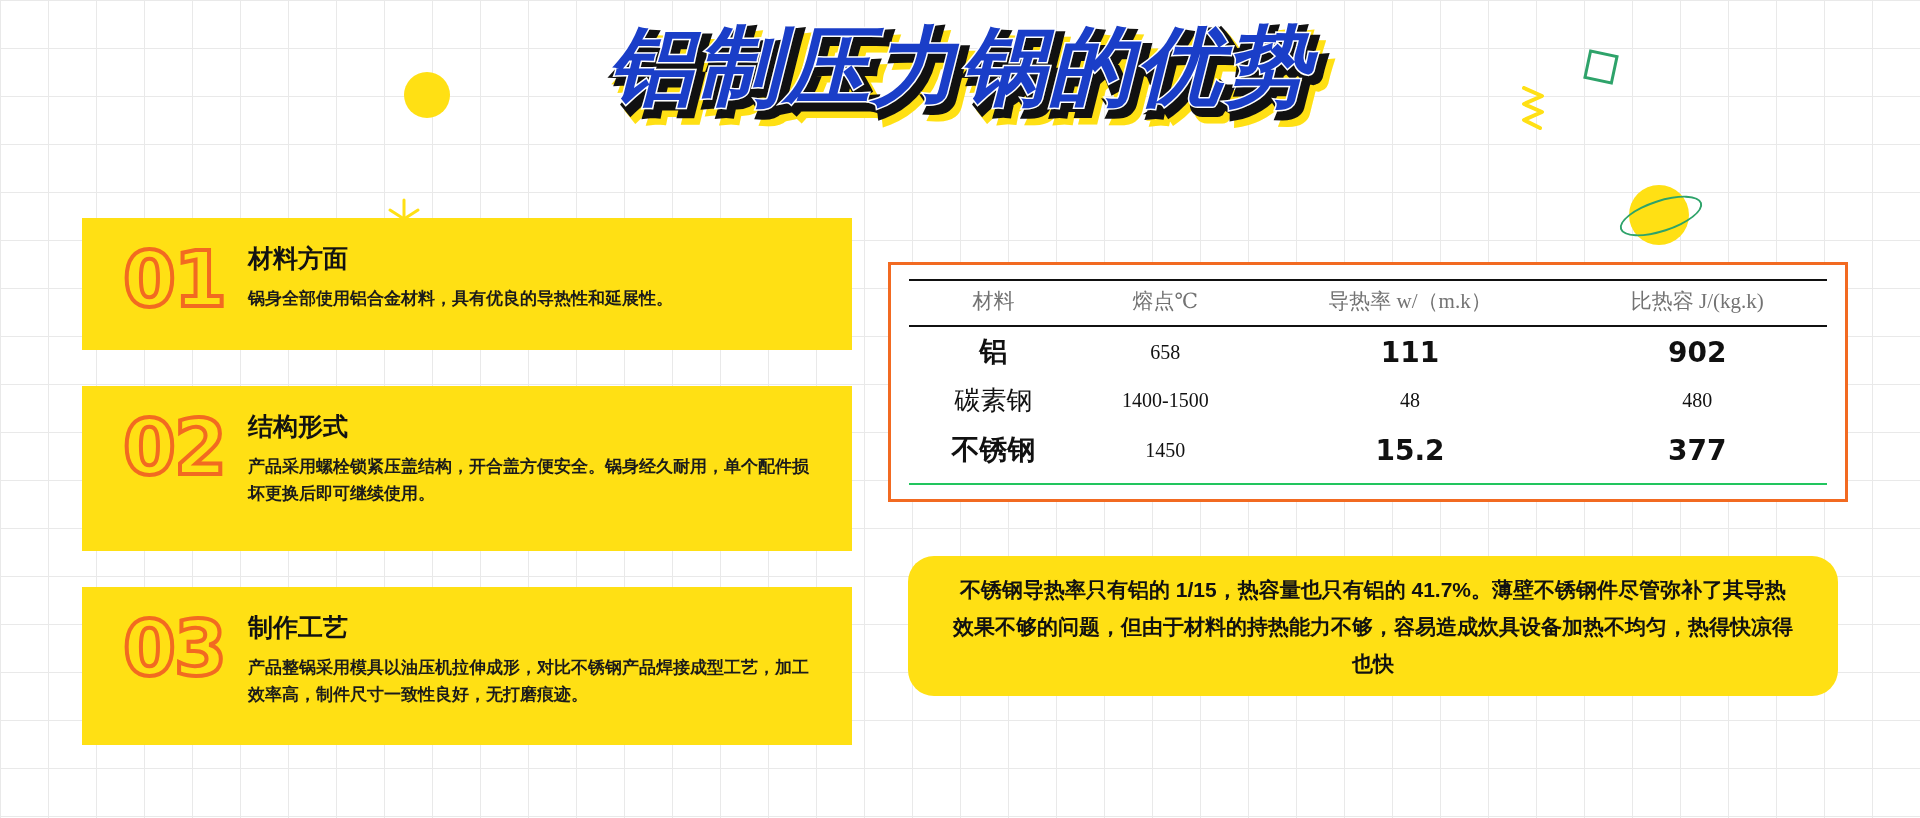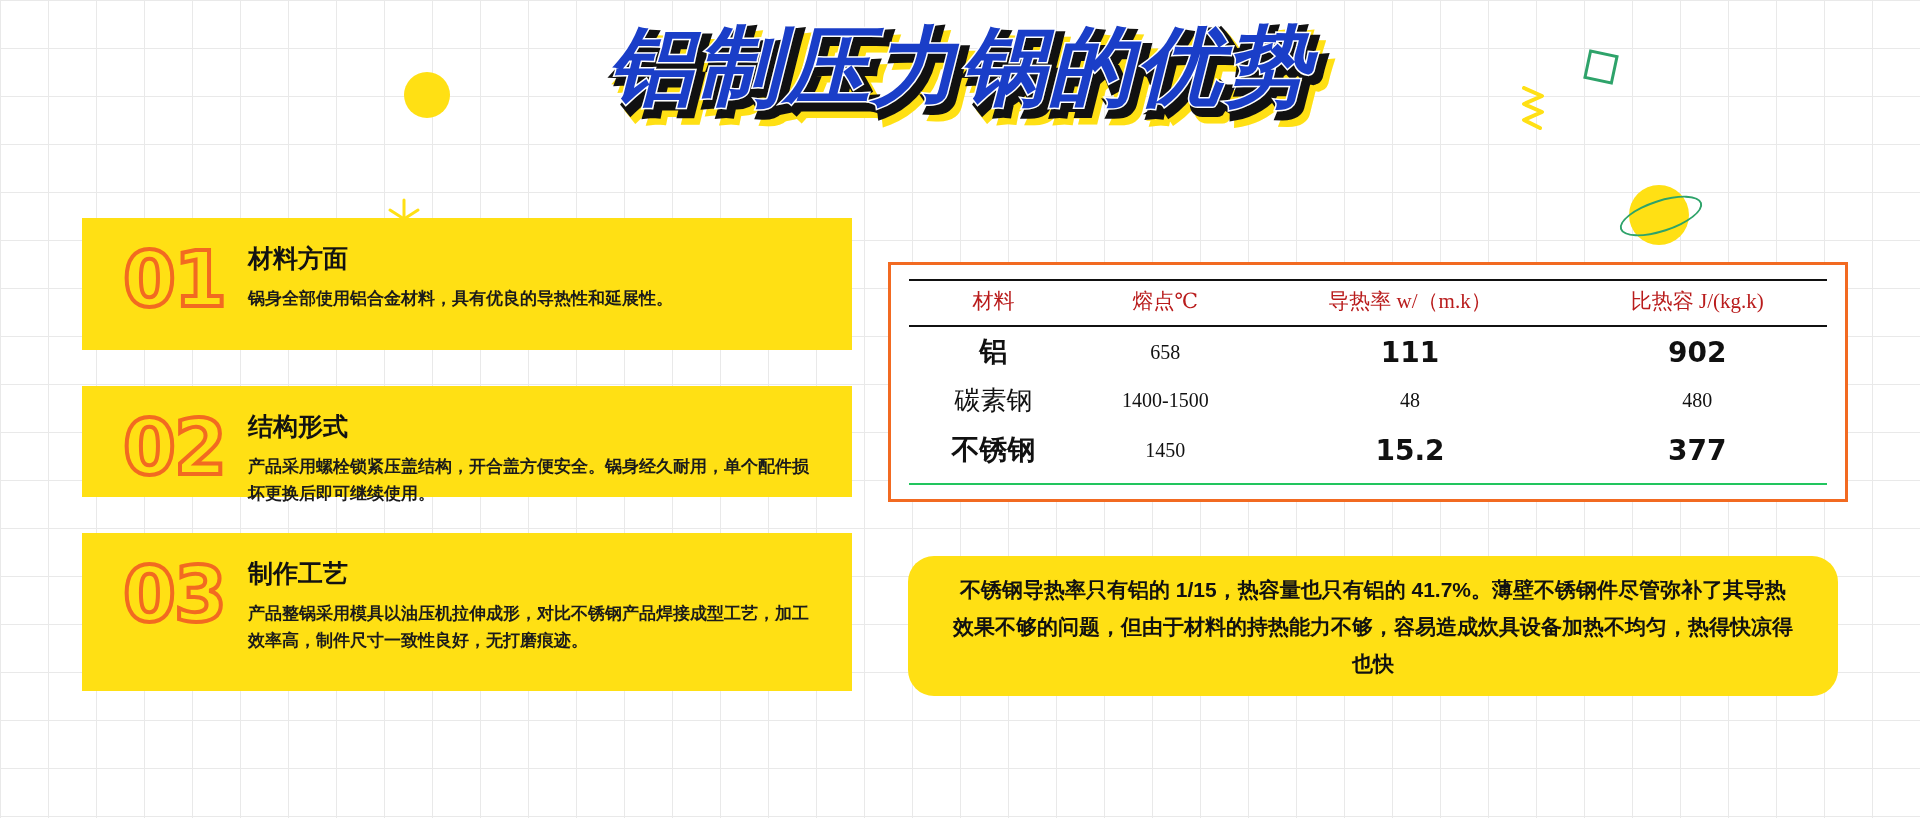--- a/index.html
+++ b/index.html
@@ -114,21 +114,21 @@
   .feature-card {
     position: relative;
     background: #ffe014;
     margin-bottom: 36px;
     padding: 16px 18px 18px 18px;
     box-sizing: border-box;
     display: flex;
     align-items: flex-start;
   }
   #feature-card-0 { height: 132px; }
-  #feature-card-1 { height: 111px; }
+  #feature-card-1 { height: 165px; }
   #feature-card-2 { height: 158px; }
 
   .feature-num {
     font-family: "DejaVu Sans", sans-serif;
     font-size: 76px;
     font-weight: 700;
     color: #ffe014;
     -webkit-text-stroke: 4px #f26a21;
     line-height: 1;
     width: 148px;
@@ -162,21 +162,21 @@
   }
   #data-table {
     width: 100%;
     height: 100%;
     border-collapse: collapse;
     font-family: "Liberation Serif", "DejaVu Serif", serif;
   }
   #data-table th {
     font-size: 21px;
     font-weight: 400;
-    color: #b91c1c;
+    color: #737373;
     padding: 6px 4px 10px 4px;
     border-top: 2px solid #111;
     border-bottom: 2px solid #111;
   }
   #data-table td {
     text-align: center;
     color: #111;
     padding: 3px 4px;
   }
   #data-table tr:last-child td { border-bottom: 2px solid #22c55e; padding-bottom: 10px; }

